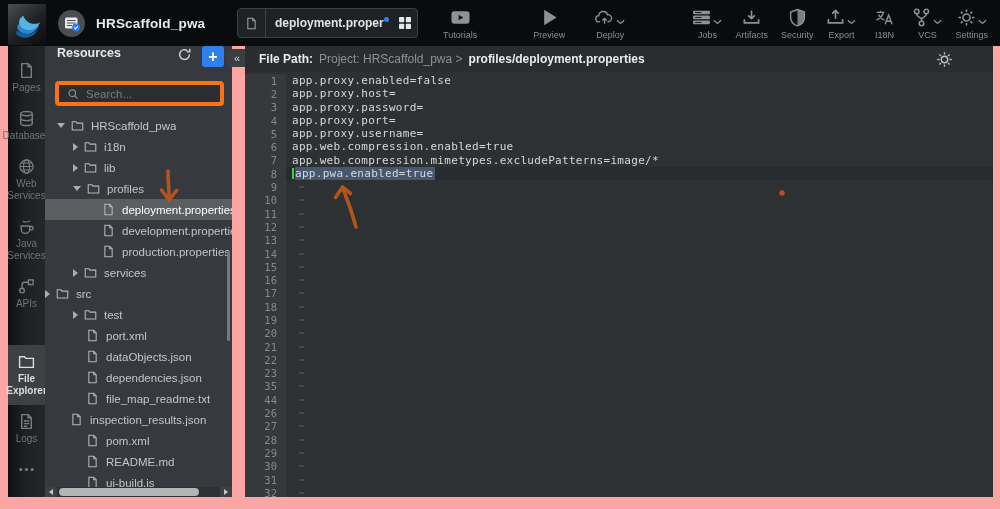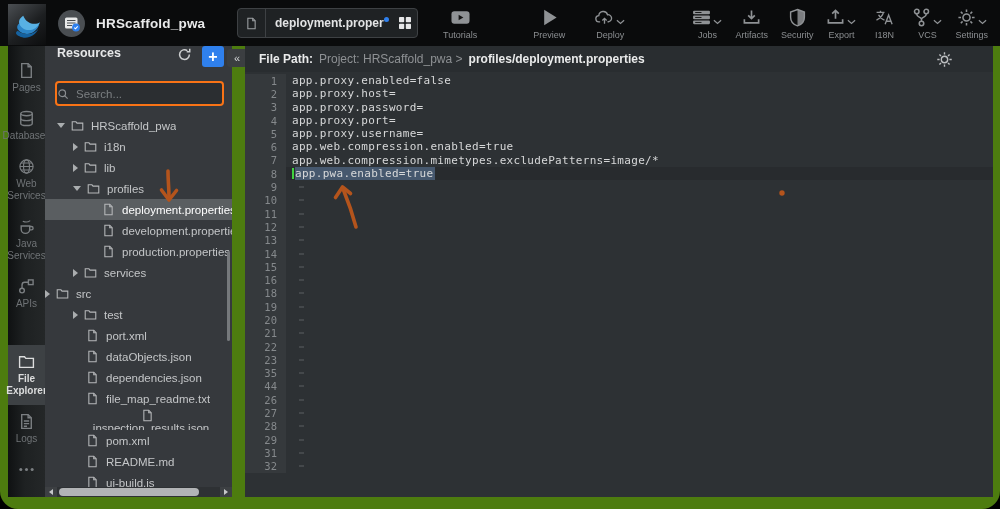--- a/index.html
+++ b/index.html
@@ -1,18 +1,18 @@
 <!DOCTYPE html>
 <html><head>
 <meta charset="utf-8">
 <style>
   * { margin:0; padding:0; box-sizing:border-box; }
   html,body { width:1000px; height:509px; background:#000; overflow:hidden;
               font-family:"Liberation Sans", sans-serif; }
-  .app { position:relative; width:1000px; height:509px; background:#4d7c0f;border-radius:18px; }
+  .app { position:relative; width:1000px; height:509px; background:#fca5a5; }
 
   
   .topbar { position:absolute; left:0; top:0; width:1000px; height:46px; background:#0a0b0c; }
   .logo { position:absolute; left:8px; top:4px; width:38px; height:41px;
           background:linear-gradient(140deg,#4b4f53 0%,#1d1f21 55%,#0c0d0e 100%);
           display:flex; align-items:center; justify-content:center; cursor:pointer; }
   .logo svg { width:30px; height:30px; }
   .project { position:absolute; left:58px; top:9px; height:28px; display:flex; align-items:center; gap:11px; }
   .proj-icon svg { width:27px; height:27px; display:block; }
   .proj-name { color:#e8e9ea; font-size:13.5px; font-weight:600; letter-spacing:.2px; }
@@ -50,22 +50,22 @@
   .rail-spacer { flex:1; }
 
   
   .resources { position:absolute; left:45px; top:46px; width:187px; height:451px; background:#36393d; overflow:hidden; }
   .res-header { height:32px; display:flex; align-items:flex-start; padding:0 8px 0 12px; }
   .res-title { flex:1; color:#e6e7e8; font-size:12.5px; font-weight:700; }
   .res-refresh { width:20px; height:20px; background:transparent; border:0; color:#cccecf; cursor:pointer; padding:0; }
   .res-refresh svg { width:15px; height:15px; }
   .res-add { width:22px; height:21px; margin-left:8px; background:#2f80ed; color:#fff; border:0; border-radius:3px;
              font-size:16px; line-height:19px; font-weight:600; cursor:pointer; }
-  .res-search { margin:3px 8px 0 10px; height:25px; background:#2b2e31; border:2px solid #f97316; border-radius:4px;
-                display:flex; align-items:center; padding:0 0; gap:7px; }
+  .res-search { margin:3px 8px 0 10px; height:25px; background:#2b2e31; border:4px solid #f97316; border-radius:4px;
+                display:flex; align-items:center; padding:0 8px; gap:7px; }
   .res-search svg { width:12px; height:12px; color:#8b8e91; flex:0 0 auto; }
   .res-search input { flex:1; background:transparent; border:0; outline:none; color:#c8cacb; font-size:11.5px; min-width:0; }
   .res-search input::placeholder { color:#7b7f82; }
 
   .tree { margin-top:9px; }
   .tree-row { height:21px; display:flex; align-items:center; color:#c4c6c8; font-size:11.5px;
               white-space:nowrap; overflow:hidden; cursor:pointer; }
   .tree-row.selected { background:#5a5e61; color:#ffffff; }
   .twisty { margin-right:6px; flex:0 0 auto; }
   .tw-down { width:0; height:0; border-left:4px solid transparent; border-right:4px solid transparent; border-top:5px solid #aaadaf; }
@@ -520,21 +520,21 @@
         </div>
         <div class="tree-row" style="padding-left: 41px;">
           <span class="icon tree-ic">
             <svg viewBox="0 0 16 16" fill="none" stroke="currentColor" stroke-width="1.3">
               <path d="M3.5 1.5h6l3 3v10h-9z"></path>
               <path d="M9.5 1.5v3h3"></path>
             </svg>
           </span>
           <span class="tree-label">file_map_readme.txt</span>
         </div>
-        <div class="tree-row" style="padding-left: 25px; flex-direction: column;">
+        <div class="tree-row" style="padding-left: 25px;">
           <span class="icon tree-ic">
             <svg viewBox="0 0 16 16" fill="none" stroke="currentColor" stroke-width="1.3">
               <path d="M3.5 1.5h6l3 3v10h-9z"></path>
               <path d="M9.5 1.5v3h3"></path>
             </svg>
           </span>
           <span class="tree-label">inspection_results.json</span>
         </div>
         <div class="tree-row" style="padding-left: 41px;">
           <span class="icon tree-ic">
@@ -646,20 +646,24 @@
         </div>
         <div class="code-row">
           <span class="ln">15</span>
           <span class="txt"><span class="dash"></span></span>
         </div>
         <div class="code-row">
           <span class="ln">16</span>
           <span class="txt"><span class="dash"></span></span>
         </div>
         <div class="code-row">
+          <span class="ln">17</span>
+          <span class="txt"><span class="dash"></span></span>
+        </div>
+        <div class="code-row">
           <span class="ln">18</span>
           <span class="txt"><span class="dash"></span></span>
         </div>
         <div class="code-row">
           <span class="ln">19</span>
           <span class="txt"><span class="dash"></span></span>
         </div>
         <div class="code-row">
           <span class="ln">20</span>
           <span class="txt"><span class="dash"></span></span>
@@ -691,20 +695,24 @@
         <div class="code-row">
           <span class="ln">27</span>
           <span class="txt"><span class="dash"></span></span>
         </div>
         <div class="code-row">
           <span class="ln">28</span>
           <span class="txt"><span class="dash"></span></span>
         </div>
         <div class="code-row">
           <span class="ln">29</span>
+          <span class="txt"><span class="dash"></span></span>
+        </div>
+        <div class="code-row">
+          <span class="ln">30</span>
           <span class="txt"><span class="dash"></span></span>
         </div>
         <div class="code-row">
           <span class="ln">31</span>
           <span class="txt"><span class="dash"></span></span>
         </div>
         <div class="code-row">
           <span class="ln">32</span>
           <span class="txt"><span class="dash"></span></span>
         </div>

